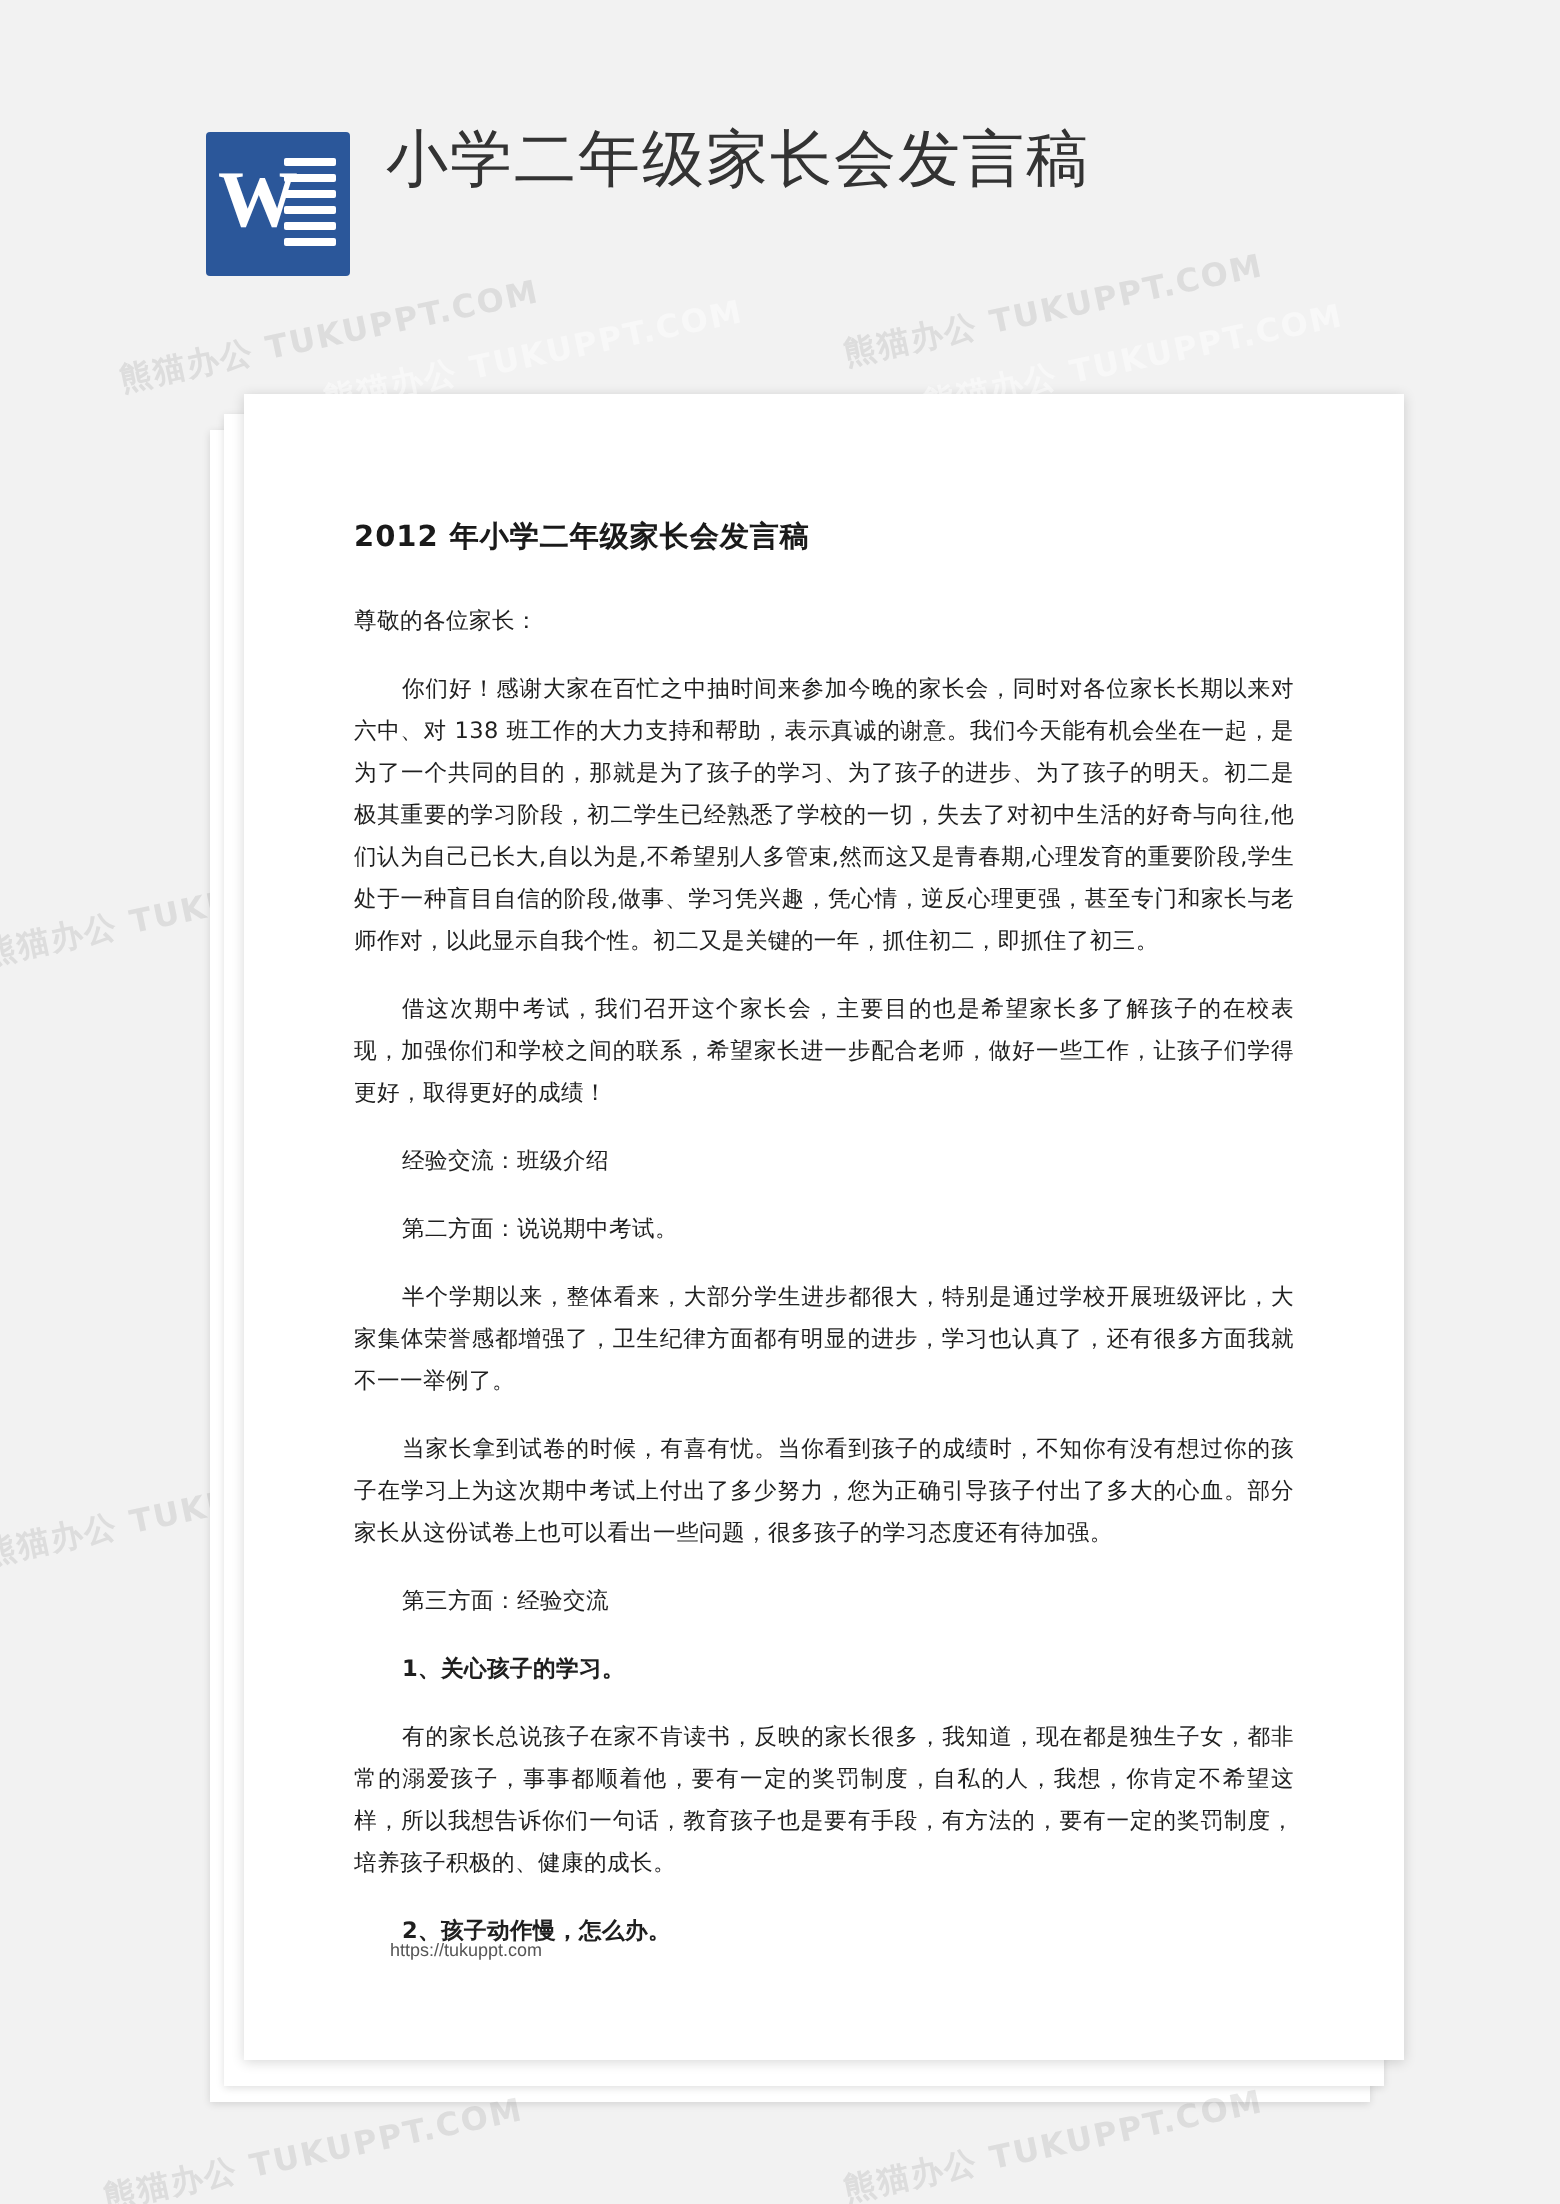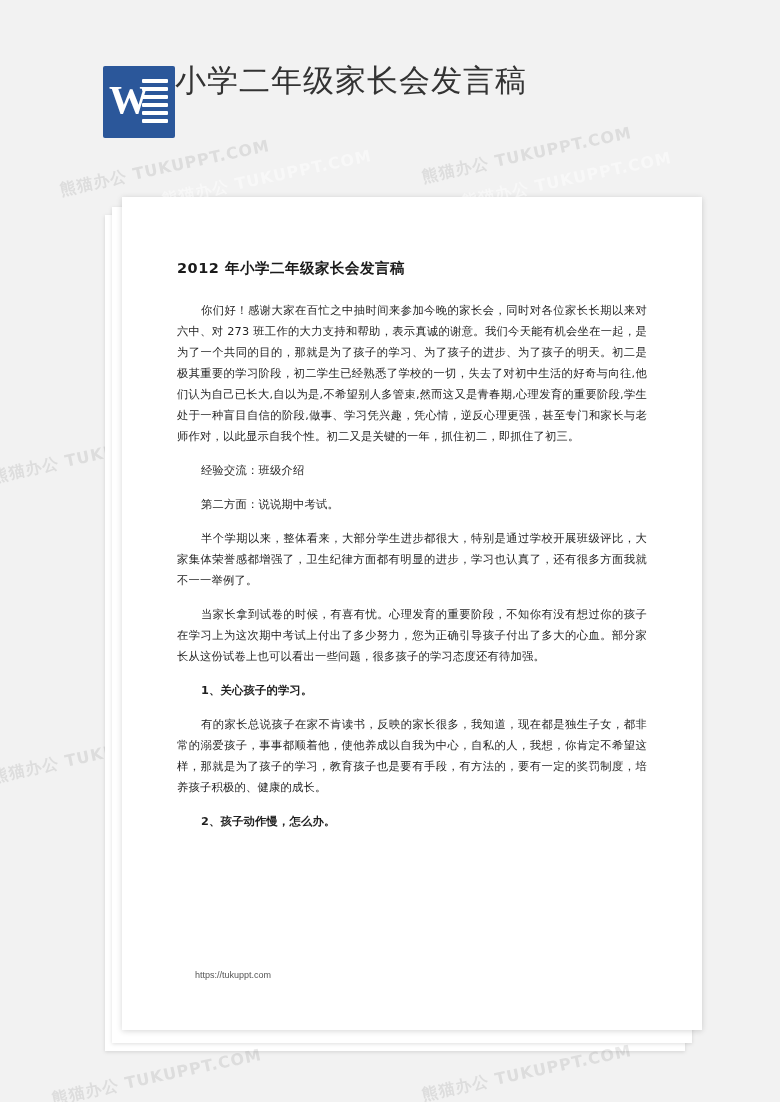--- a/index.html
+++ b/index.html
@@ -57,20 +57,21 @@
     display: block;
     height: 4px;
     background: #ffffff;
     margin-bottom: 4px;
     border-radius: 1px;
   }
   .doc-title {
     font-size: 31px;
     line-height: 44px;
     color: #333333;
+    margin-left: 18px;
     max-width: 430px;
     letter-spacing: 1px;
     font-family: "DejaVu Sans", "Liberation Sans", sans-serif;
   }
 
   
   .paper-stack {
     position: absolute;
     left: 100px;
     top: 197px;
@@ -183,27 +184,30 @@
 <div class="wm" style="left:420px; top:145px;">熊猫办公 TUKUPPT.COM</div>
 <div class="wm" style="left:-10px; top:445px;">熊猫办公 TUKUPPT.COM</div>
 <div class="wm" style="left:-10px; top:745px;">熊猫办公 TUKUPPT.COM</div>
 
 <div class="paper-stack">
   <div class="sheet-back2"></div>
   <div class="sheet-back1"></div>
   <div class="sheet-main">
     <div class="doc-heading">2012 年小学二年级家长会发言稿</div>
 
-    <p class="para indent">你们好！感谢大家在百忙之中抽时间来参加今晚的家长会，同时对各位家长长期以来对六中、对 273 班工作的大力支持和帮助，表示真诚的谢意。我们今天能有机会坐在一起，是为了一个共同的目的，那就是为了孩子的学习、为了孩子的进步、为了孩子的明天。初二是极其重要的学习阶段，初二学生已经熟悉了学校的一切，失去了对初中生活的好奇与向往,他们认为自己已长大,自以为是,不希望别人多管束,然而这又是青春期,心理发育的重要阶段,学生处于一种盲目自信的阶段,做事、学习凭兴趣，凭心情，逆反心理更强，甚至专门和家长与老师作对，以此显示自我个性。初二又是关键的一年，抓住初二，即抓住了初三。</p>
+    <p class="para">尊敬的各位家长：</p>
+    <p class="para indent">你们好！感谢大家在百忙之中抽时间来参加今晚的家长会，同时对各位家长长期以来对六中、对 138 班工作的大力支持和帮助，表示真诚的谢意。我们今天能有机会坐在一起，是为了一个共同的目的，那就是为了孩子的学习、为了孩子的进步、为了孩子的明天。初二是极其重要的学习阶段，初二学生已经熟悉了学校的一切，失去了对初中生活的好奇与向往,他们认为自己已长大,自以为是,不希望别人多管束,然而这又是青春期,心理发育的重要阶段,学生处于一种盲目自信的阶段,做事、学习凭兴趣，凭心情，逆反心理更强，甚至专门和家长与老师作对，以此显示自我个性。初二又是关键的一年，抓住初二，即抓住了初三。</p>
+    <p class="para indent">借这次期中考试，我们召开这个家长会，主要目的也是希望家长多了解孩子的在校表现，加强你们和学校之间的联系，希望家长进一步配合老师，做好一些工作，让孩子们学得更好，取得更好的成绩！</p>
     <p class="para indent">经验交流：班级介绍</p>
     <p class="para indent">第二方面：说说期中考试。</p>
     <p class="para indent">半个学期以来，整体看来，大部分学生进步都很大，特别是通过学校开展班级评比，大家集体荣誉感都增强了，卫生纪律方面都有明显的进步，学习也认真了，还有很多方面我就不一一举例了。</p>
-    <p class="para indent">当家长拿到试卷的时候，有喜有忧。心理发育的重要阶段，不知你有没有想过你的孩子在学习上为这次期中考试上付出了多少努力，您为正确引导孩子付出了多大的心血。部分家长从这份试卷上也可以看出一些问题，很多孩子的学习态度还有待加强。</p>
+    <p class="para indent">当家长拿到试卷的时候，有喜有忧。当你看到孩子的成绩时，不知你有没有想过你的孩子在学习上为这次期中考试上付出了多少努力，您为正确引导孩子付出了多大的心血。部分家长从这份试卷上也可以看出一些问题，很多孩子的学习态度还有待加强。</p>
+    <p class="para indent">第三方面：经验交流</p>
     <p class="para indent bold">1、关心孩子的学习。</p>
-    <p class="para indent">有的家长总说孩子在家不肯读书，反映的家长很多，我知道，现在都是独生子女，都非常的溺爱孩子，事事都顺着他，使他养成以自我为中心，自私的人，我想，你肯定不希望这样，那就是为了孩子的学习，教育孩子也是要有手段，有方法的，要有一定的奖罚制度，培养孩子积极的、健康的成长。</p>
+    <p class="para indent">有的家长总说孩子在家不肯读书，反映的家长很多，我知道，现在都是独生子女，都非常的溺爱孩子，事事都顺着他，要有一定的奖罚制度，自私的人，我想，你肯定不希望这样，所以我想告诉你们一句话，教育孩子也是要有手段，有方法的，要有一定的奖罚制度，培养孩子积极的、健康的成长。</p>
     <p class="para indent bold">2、孩子动作慢，怎么办。</p>
 
     <div class="url">https://tukuppt.com</div>
   </div>
 </div>
 
 <div class="wm light" style="left:160px; top:168px;">熊猫办公 TUKUPPT.COM</div>
 <div class="wm light" style="left:460px; top:170px;">熊猫办公 TUKUPPT.COM</div>
 
 <div class="wm-bottom">

